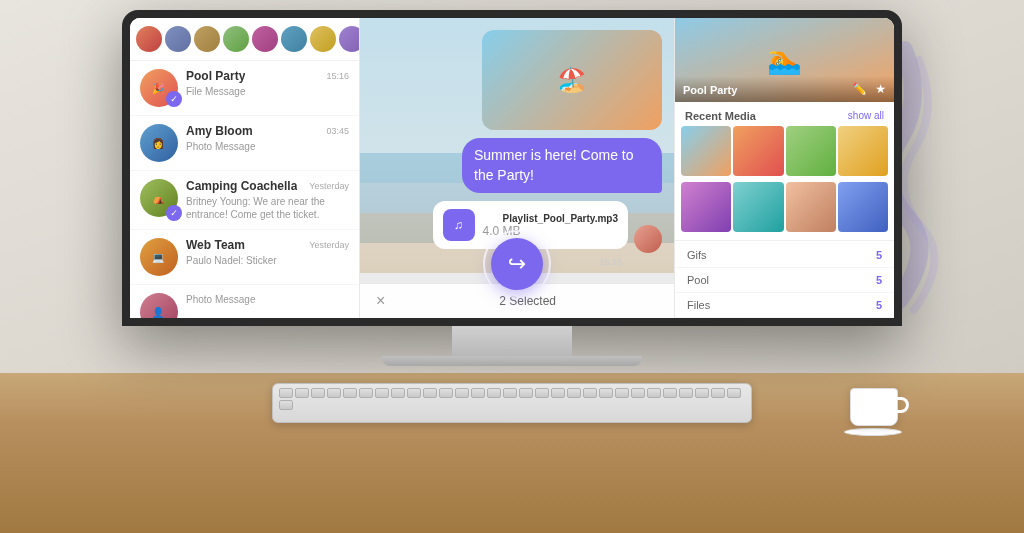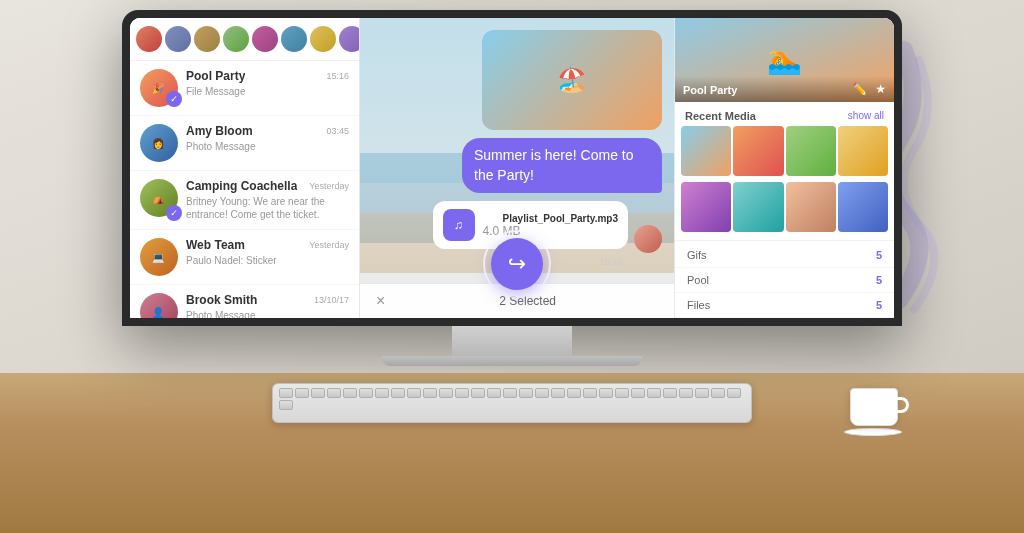--- a/index.html
+++ b/index.html
@@ -714,24 +714,20 @@
                 </div>
                 <div class="conv-preview">Paulo Nadel: Sticker</div>
               </div>
             </div>
 
             <div class="conv-item">
               <div class="conv-avatar" style="background: linear-gradient(135deg, #d08090, #a04060);">
                 <span style="font-size:10px;">👤</span>
               </div>
               <div class="conv-content">
-                <div class="conv-header">
-                  <span class="conv-name">Brook Smith</span>
-                  <span class="conv-time">13/10/17</span>
-                </div>
                 <div class="conv-preview">Photo Message</div>
               </div>
             </div>
 
           </div>
         </div>
 
         <div class="chat-area">
 
           <div class="beach-scene">

